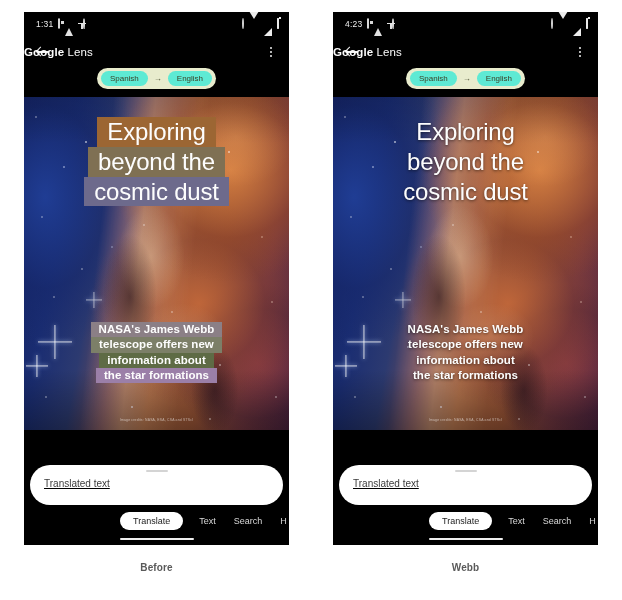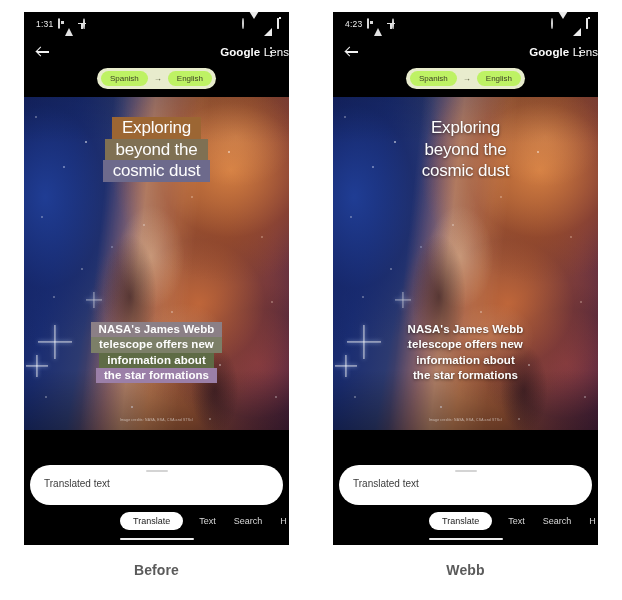--- a/index.html
+++ b/index.html
@@ -170,21 +170,21 @@
     position: absolute;
     left: 1px; top: 3.4px;
     width: 6px; height: 6px;
     border-left: 1.4px solid #f2f2f2;
     border-bottom: 1.4px solid #f2f2f2;
     transform: rotate(45deg);
   }
   .app-title {
     position: absolute;
     left: 0; right: 0;
-    text-align: right;
+    text-align: left;
     color: #fcfcfc;
     font-size: 11.5px;
     letter-spacing: .1px;
     pointer-events: none;
   }
   .app-title .g { font-weight: 700; }
   .app-title .l { font-weight: 400; }
   .kebab {
     margin-left: auto;
     width: 12px;
@@ -213,21 +213,21 @@
   .lang-pill {
     background: #e8eccd;
     border-radius: 16px;
     display: flex;
     align-items: center;
     padding: 3px 4px;
     gap: 2px;
     box-shadow: 0 1px 2px rgba(0,0,0,.3);
   }
   .lang-chip {
-    background: #bef264;
+    background: #5eead4;
     color: #3c4026;
     font-size: 8px;
     padding: 3px 9px;
     border-radius: 12px;
     white-space: nowrap;
     cursor: pointer;
   }
   .lang-arrow {
     color: #4a4f32;
     font-size: 8px;
@@ -352,21 +352,21 @@
   .ov-head { top: 20px; }
   .ov-body { top: 225px; }
 
   .ov-line {
     color: #fdfdfd;
     white-space: nowrap;
     line-height: 1.16;
     box-sizing: border-box;
   }
   .ov-head .ov-line {
-    font-size: 17px;
+    font-size: 24px;
     font-weight: 400;
     padding: 1px 10px;
     letter-spacing: -.2px;
   }
   .ov-body .ov-line {
     font-size: 11.5px;
     font-weight: 700;
     padding: 1px 8px;
     letter-spacing: .05px;
   }
@@ -389,20 +389,21 @@
   }
   .sheet-card {
     position: absolute;
     left: 6px; right: 6px;
     top: 10px;
     height: 40px;
     background: #ffffff;
     border-radius: 20px;
     box-sizing: border-box;
     padding: 13px 14px 0 14px;
+    text-decoration: underline;
   }
   .grabber {
     position: absolute;
     left: 50%;
     top: 5px;
     transform: translateX(-50%);
     width: 22px; height: 2px;
     background: #d4d4d4;
     border-radius: 2px;
   }
@@ -442,21 +443,21 @@
     bottom: 5px;
     width: 74px;
     height: 2.5px;
     background: #efefef;
     border-radius: 3px;
   }
 
   
   .caption {
     margin-top: 17px;
-    font-size: 14px;
+    font-size: 10px;
     font-weight: 700;
     color: #5a5a5a;
     letter-spacing: .1px;
   }
 </style>
 </head>
 <body>
 
 <div class="comparison" id="comparison">
     <div class="panel">

